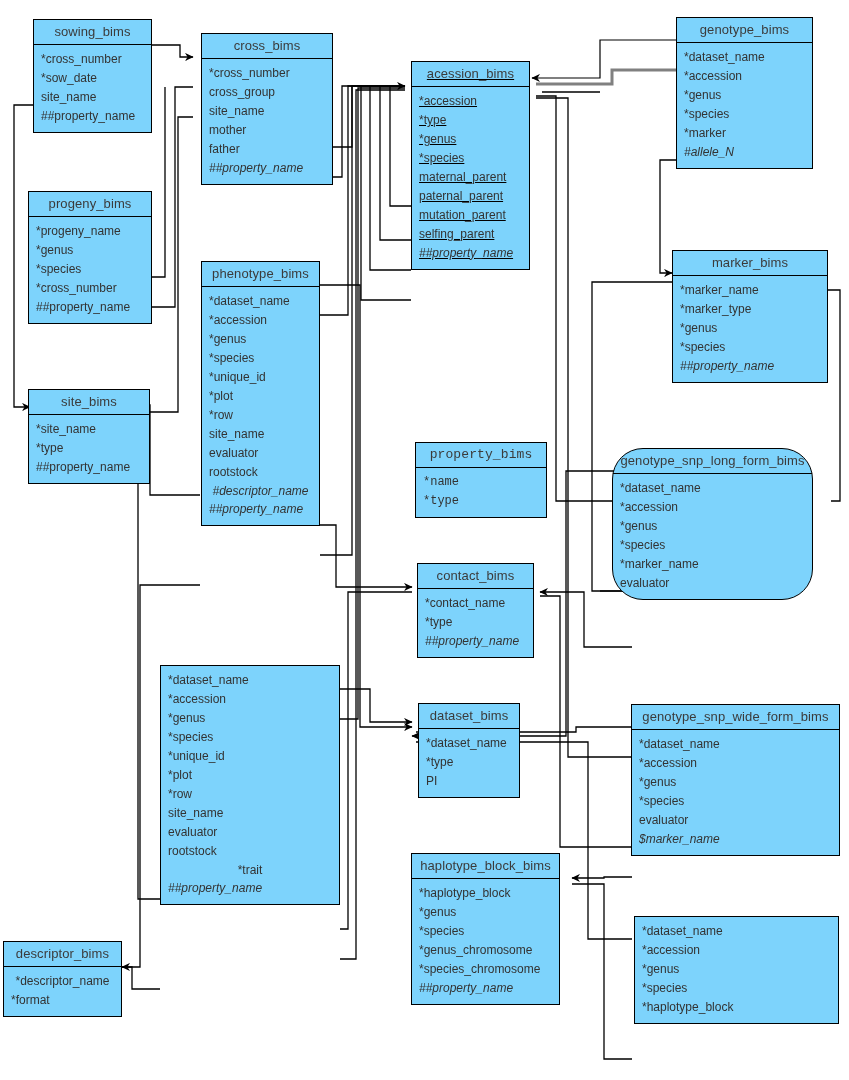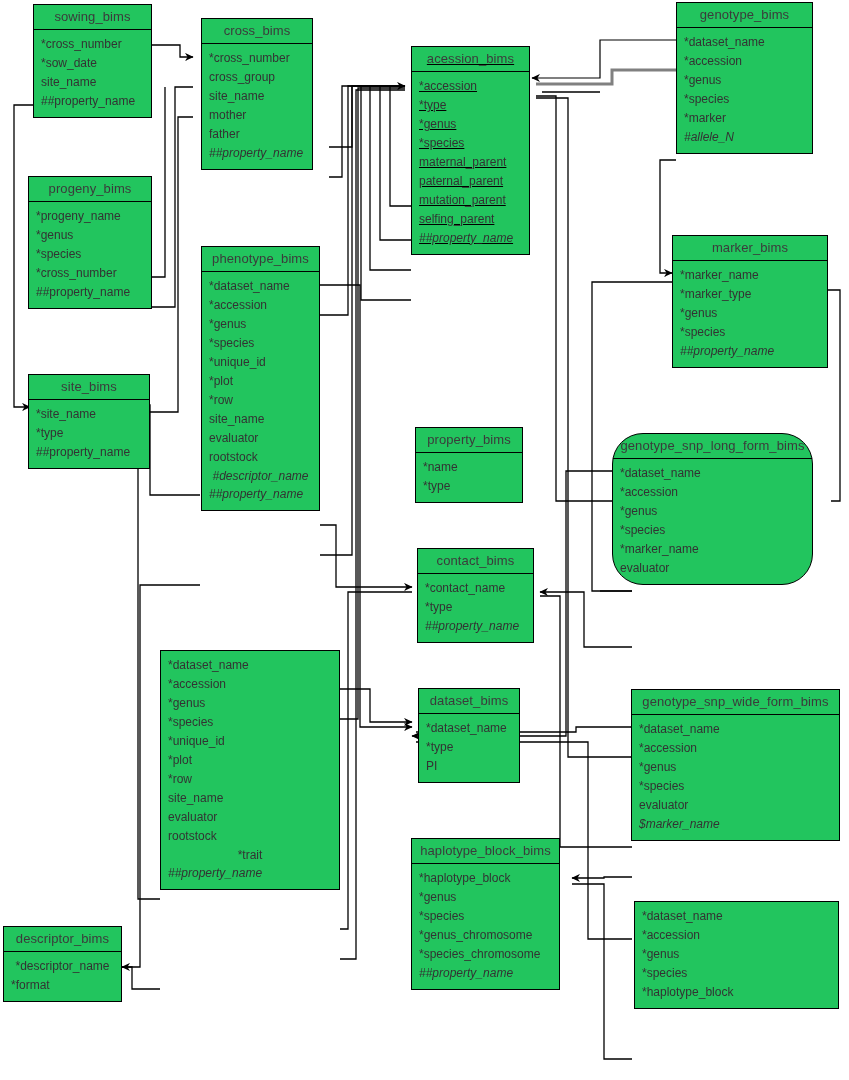--- a/index.html
+++ b/index.html
@@ -4,21 +4,21 @@
 <style>
   html,body{margin:0;padding:0;background:#ffffff;}
   body{width:849px;height:1080px;position:relative;overflow:hidden;
        font-family:"Liberation Sans","DejaVu Sans",sans-serif;}
 
   #canvas{position:absolute;left:0;top:0;width:849px;height:1080px;}
 
   svg.wires{position:absolute;left:0;top:0;width:849px;height:1080px;pointer-events:none;}
 
   .entity{position:absolute;box-sizing:border-box;border:1.4px solid #000;
-          background:#22c55e;}
+          background:#7dd3fc;margin-top:15px;}
   .entity .ehead{text-align:center;font-size:13px;color:#3b3b3b;
           border-bottom:1.4px solid #000;padding:4px 6px 5px 6px;
           white-space:nowrap;letter-spacing:0.1px;}
   .entity .ebody{padding:5px 0 6px 0;}
   .entity .field{font-size:12px;color:#333;padding:3px 7px 3px 7px;
           white-space:nowrap;line-height:1.08;}
 
   .c-black{color:#333333;}
   .c-orange{color:#ff8c00;}
   .c-green{color:#009e19;}
@@ -138,21 +138,21 @@
   </div>
 
   <div class="entity" style="left:3px;top:926px;width:119px;">
     <div class="ehead">descriptor_bims</div>
     <div class="ebody">
       <div class="field c-blue">*descriptor_name</div>
       <div class="field c-black">*format</div>
     </div>
   </div>
 
-  <div class="entity" style="left:201px;top:18px;width:112px;">
+  <div class="entity" style="left:201px;top:18px;width:132px;">
     <div class="ehead">cross_bims</div>
     <div class="ebody">
       <div class="field c-olive">*cross_number</div>
       <div class="field c-black">cross_group</div>
       <div class="field c-black">site_name</div>
       <div class="field c-darkgreen">mother</div>
       <div class="field c-darkgreen">father</div>
       <div class="field c-red it">##property_name</div>
     </div>
   </div>
@@ -200,21 +200,21 @@
       <div class="field c-black">*genus</div>
       <div class="field c-black">*species</div>
       <div class="field c-darkgreen">maternal_parent</div>
       <div class="field c-darkgreen">paternal_parent</div>
       <div class="field c-darkgreen">mutation_parent</div>
       <div class="field c-darkgreen">selfing_parent</div>
       <div class="field c-red it">##property_name</div>
     </div>
   </div>
 
-  <div class="entity" style="left:415px;top:427px;width:108px;">
+  <div class="entity" style="left:415px;top:427px;width:132px;font-family:Liberation Mono, monospace;">
     <div class="ehead">property_bims</div>
     <div class="ebody">
       <div class="field c-crimson">*name</div>
       <div class="field c-black">*type</div>
     </div>
   </div>
 
   <div class="entity" style="left:417px;top:548px;width:117px;">
     <div class="ehead">contact_bims</div>
     <div class="ebody">

